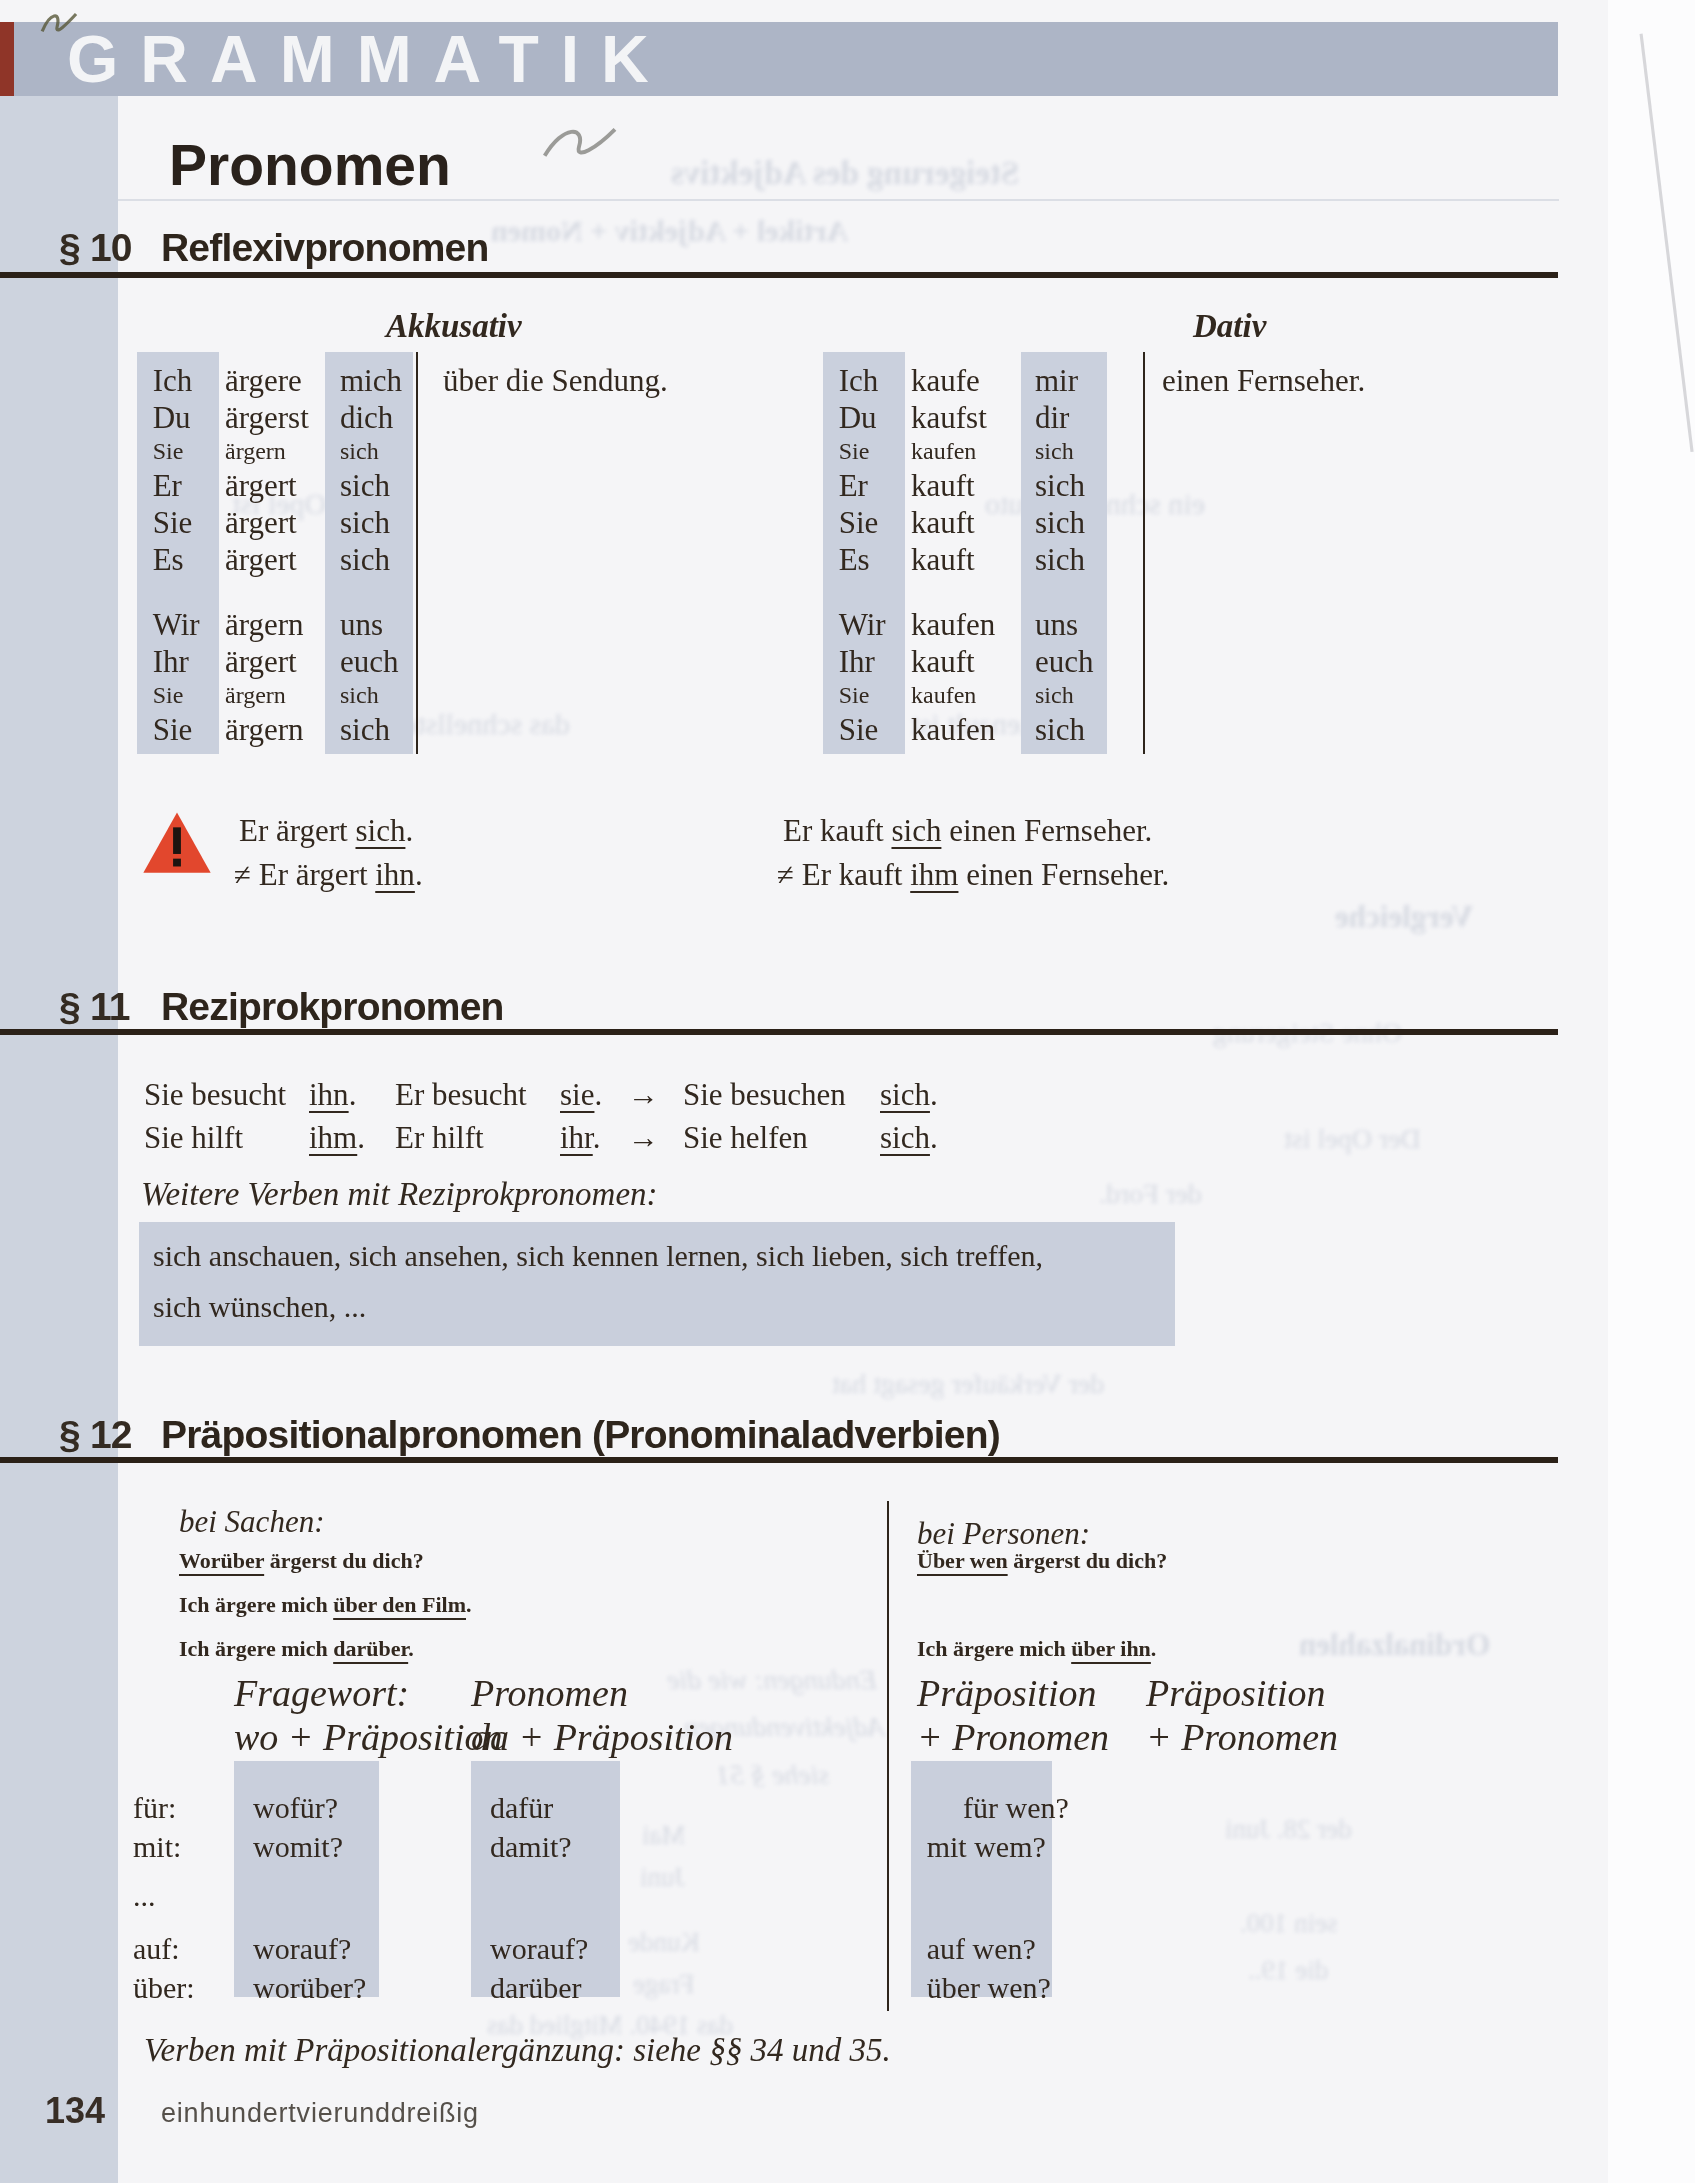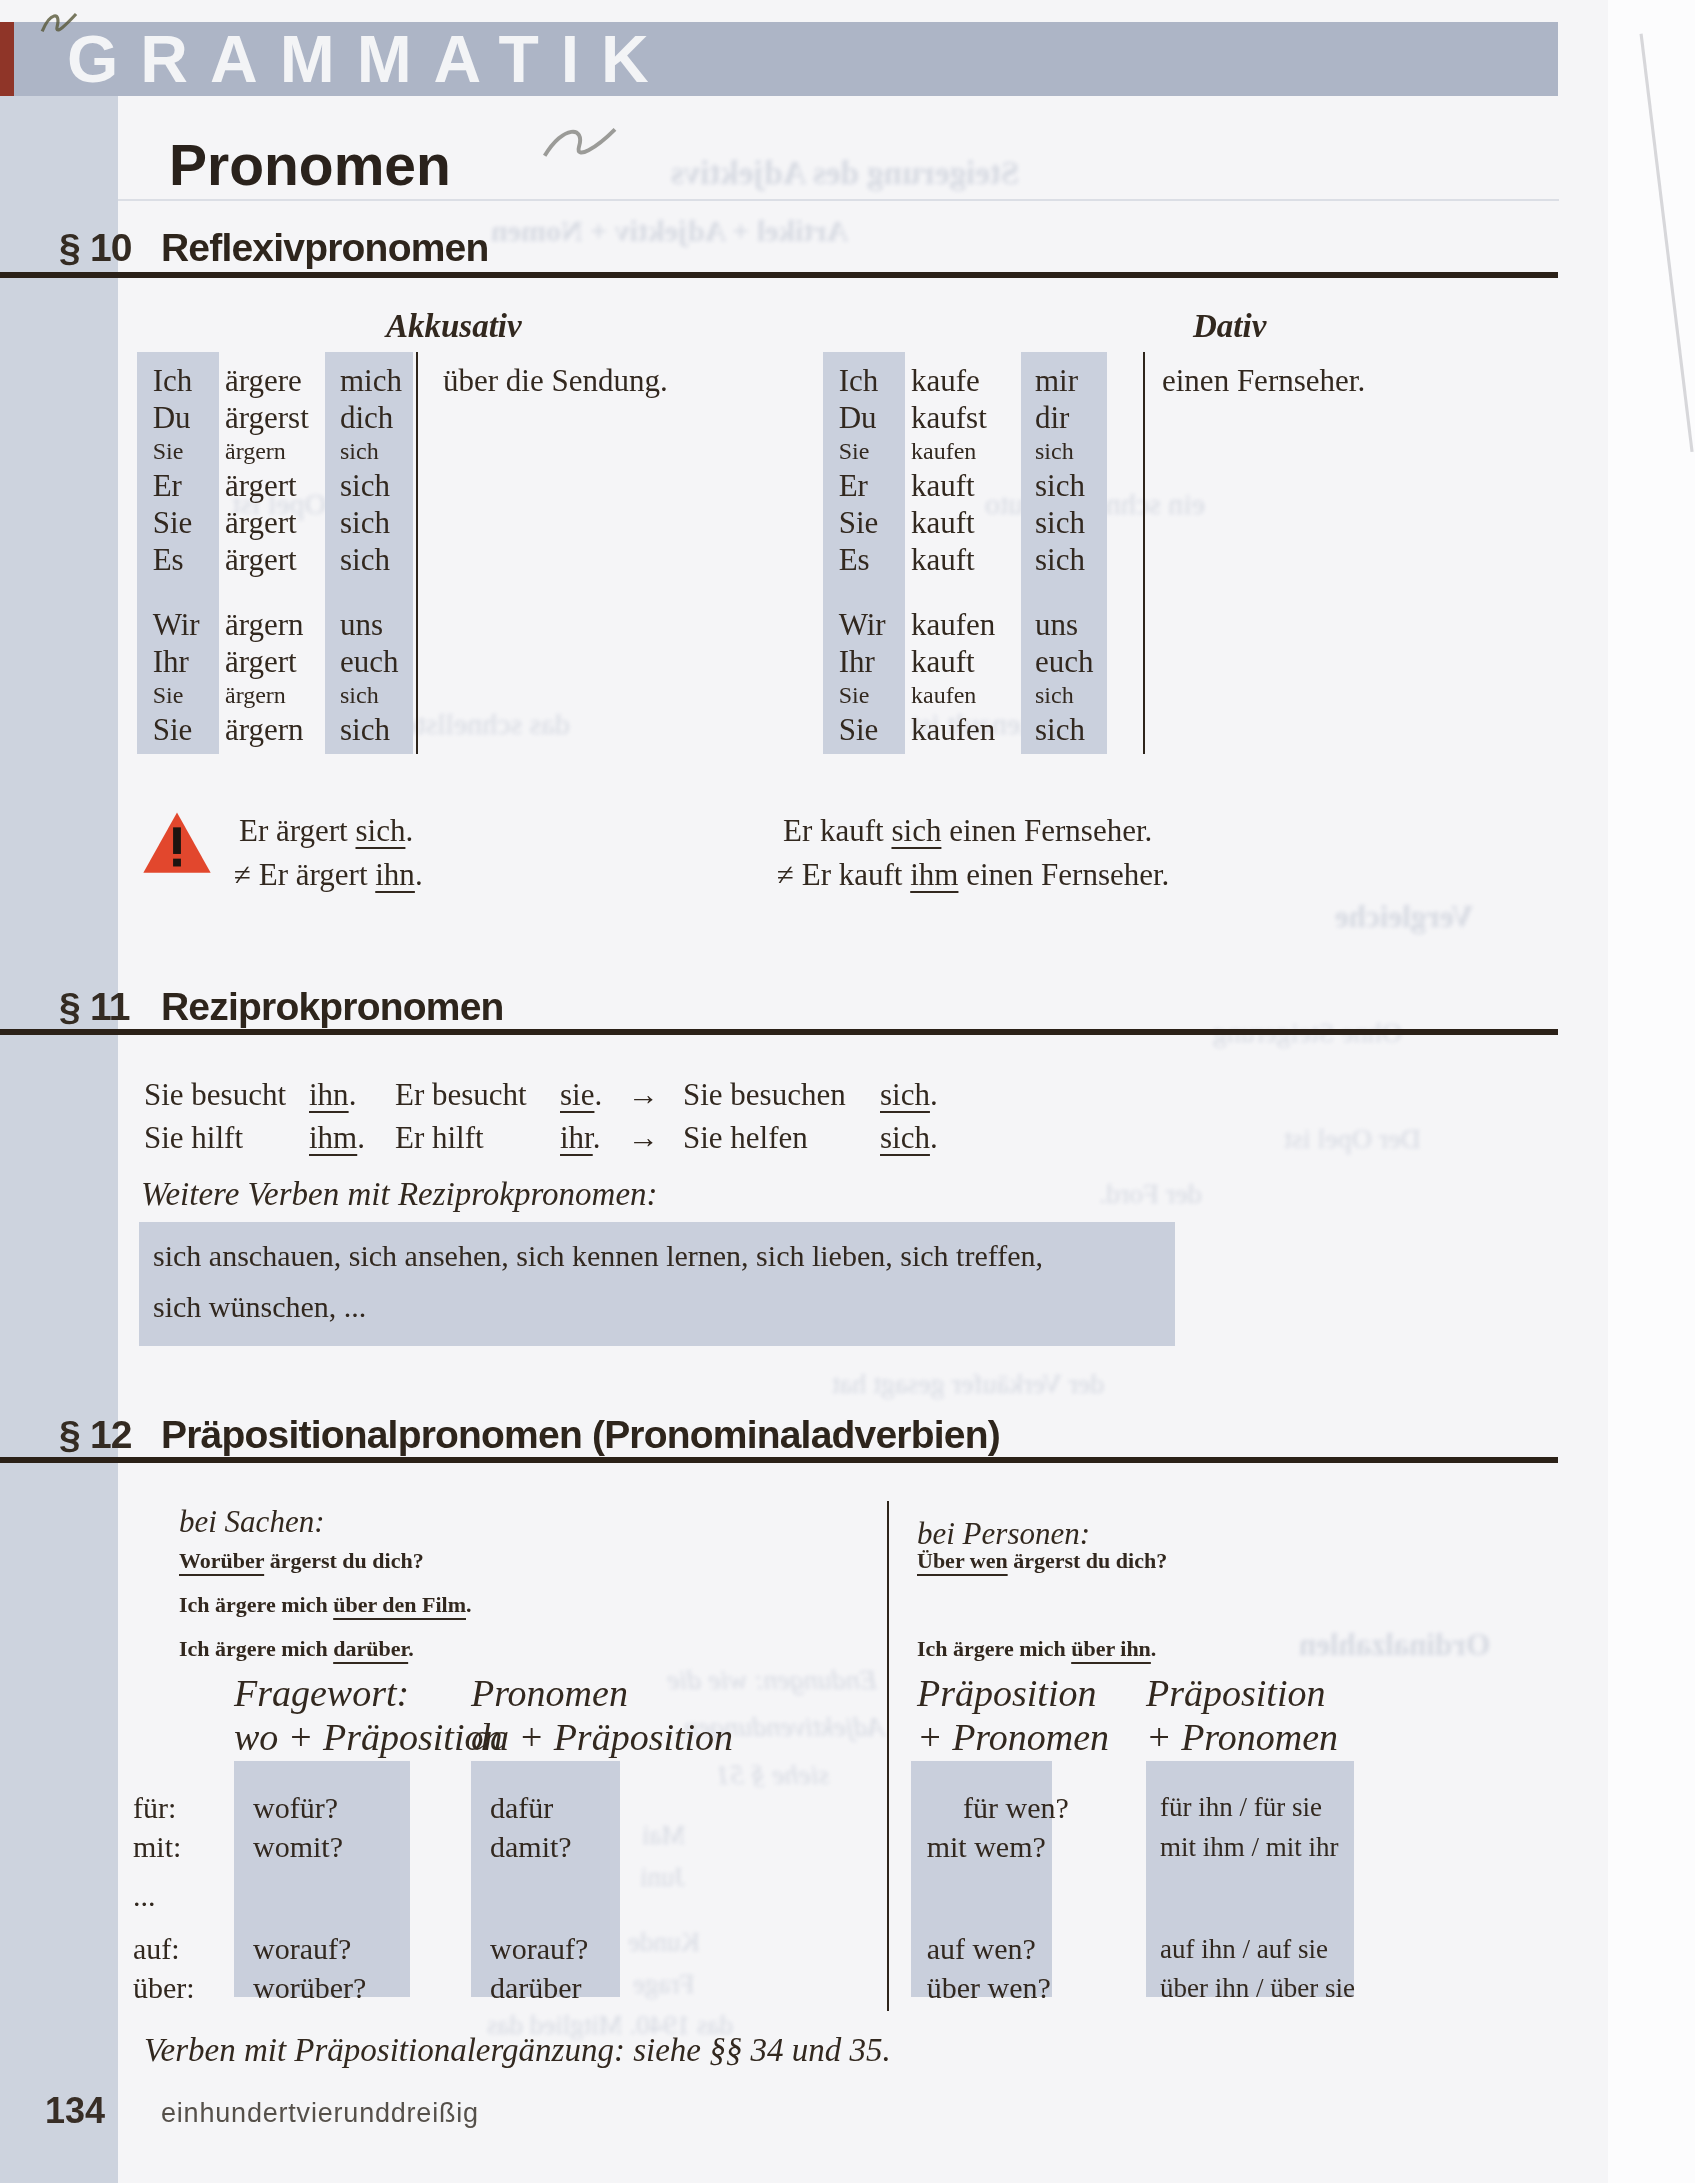--- a/index.html
+++ b/index.html
@@ -278,21 +278,21 @@
   <div class="hline" style="left:234px;top:1715px;">wo + Präposition</div>
   <div class="hline" style="left:471px;top:1671px;">Pronomen</div>
   <div class="hline" style="left:471px;top:1715px;">da + Präposition</div>
 
   <div class="brow" style="left:133px;top:1791px;">für:</div>
   <div class="brow" style="left:133px;top:1830px;">mit:</div>
   <div class="brow" style="left:133px;top:1879px;">...</div>
   <div class="brow" style="left:133px;top:1932px;">auf:</div>
   <div class="brow" style="left:133px;top:1971px;">über:</div>
 
-  <div class="graybox" style="left:234px;top:1761px;width:145px;height:236px;padding-left:31px;">
+  <div class="graybox" style="left:234px;top:1761px;width:145px;height:236px;">
     <div class="brow" style="left:19px;top:30px;">wofür?</div>
     <div class="brow" style="left:19px;top:69px;">womit?</div>
     <div class="brow" style="left:19px;top:171px;">worauf?</div>
     <div class="brow" style="left:19px;top:210px;">worüber?</div>
   </div>
 
   <div class="graybox" style="left:471px;top:1761px;width:149px;height:236px;">
     <div class="brow" style="left:19px;top:30px;">dafür</div>
     <div class="brow" style="left:19px;top:69px;">damit?</div>
     <div class="brow" style="left:19px;top:171px;">worauf?</div>
@@ -312,26 +312,20 @@
   <div class="hline" style="left:1146px;top:1671px;">Präposition</div>
   <div class="hline" style="left:1146px;top:1715px;">+ Pronomen</div>
 
   <div class="graybox" style="left:911px;top:1761px;width:141px;height:236px;">
     <div class="brow" style="left:7px;top:30px;margin-left:45px;">für wen?</div>
     <div class="brow" style="left:15.7px;top:69px;">mit wem?</div>
     <div class="brow" style="left:15.7px;top:171px;">auf wen?</div>
     <div class="brow" style="left:15.7px;top:210px;">über wen?</div>
   </div>
 
-  <div class="graybox" style="left:1146px;top:1761px;width:208px;height:236px;">
-    <div class="brow" style="left:14px;top:31px;font-size:27px;">für ihn / für sie</div>
-    <div class="brow" style="left:14px;top:71px;font-size:27px;">mit ihm / mit ihr</div>
-    <div class="brow" style="left:14px;top:173px;font-size:27px;">auf ihn / auf sie</div>
-    <div class="brow" style="left:14px;top:212px;font-size:27px;">über ihn / über sie</div>
-  </div>
 
   <div class="abs i nw" style="left:144px;top:2032px;font-size:33px;">Verben mit Präpositionalergänzung: siehe §§ 34 und 35.</div>
 
   <div class="abs sans b nw" style="left:45px;top:2090px;font-size:36px;color:#382e26;">134</div>
   <div class="abs sans nw" style="left:161px;top:2098px;font-size:27px;color:#55504a;letter-spacing:0.8px;">einhundertvierunddreißig</div>
 
 </div>
 
 
 </body></html>

